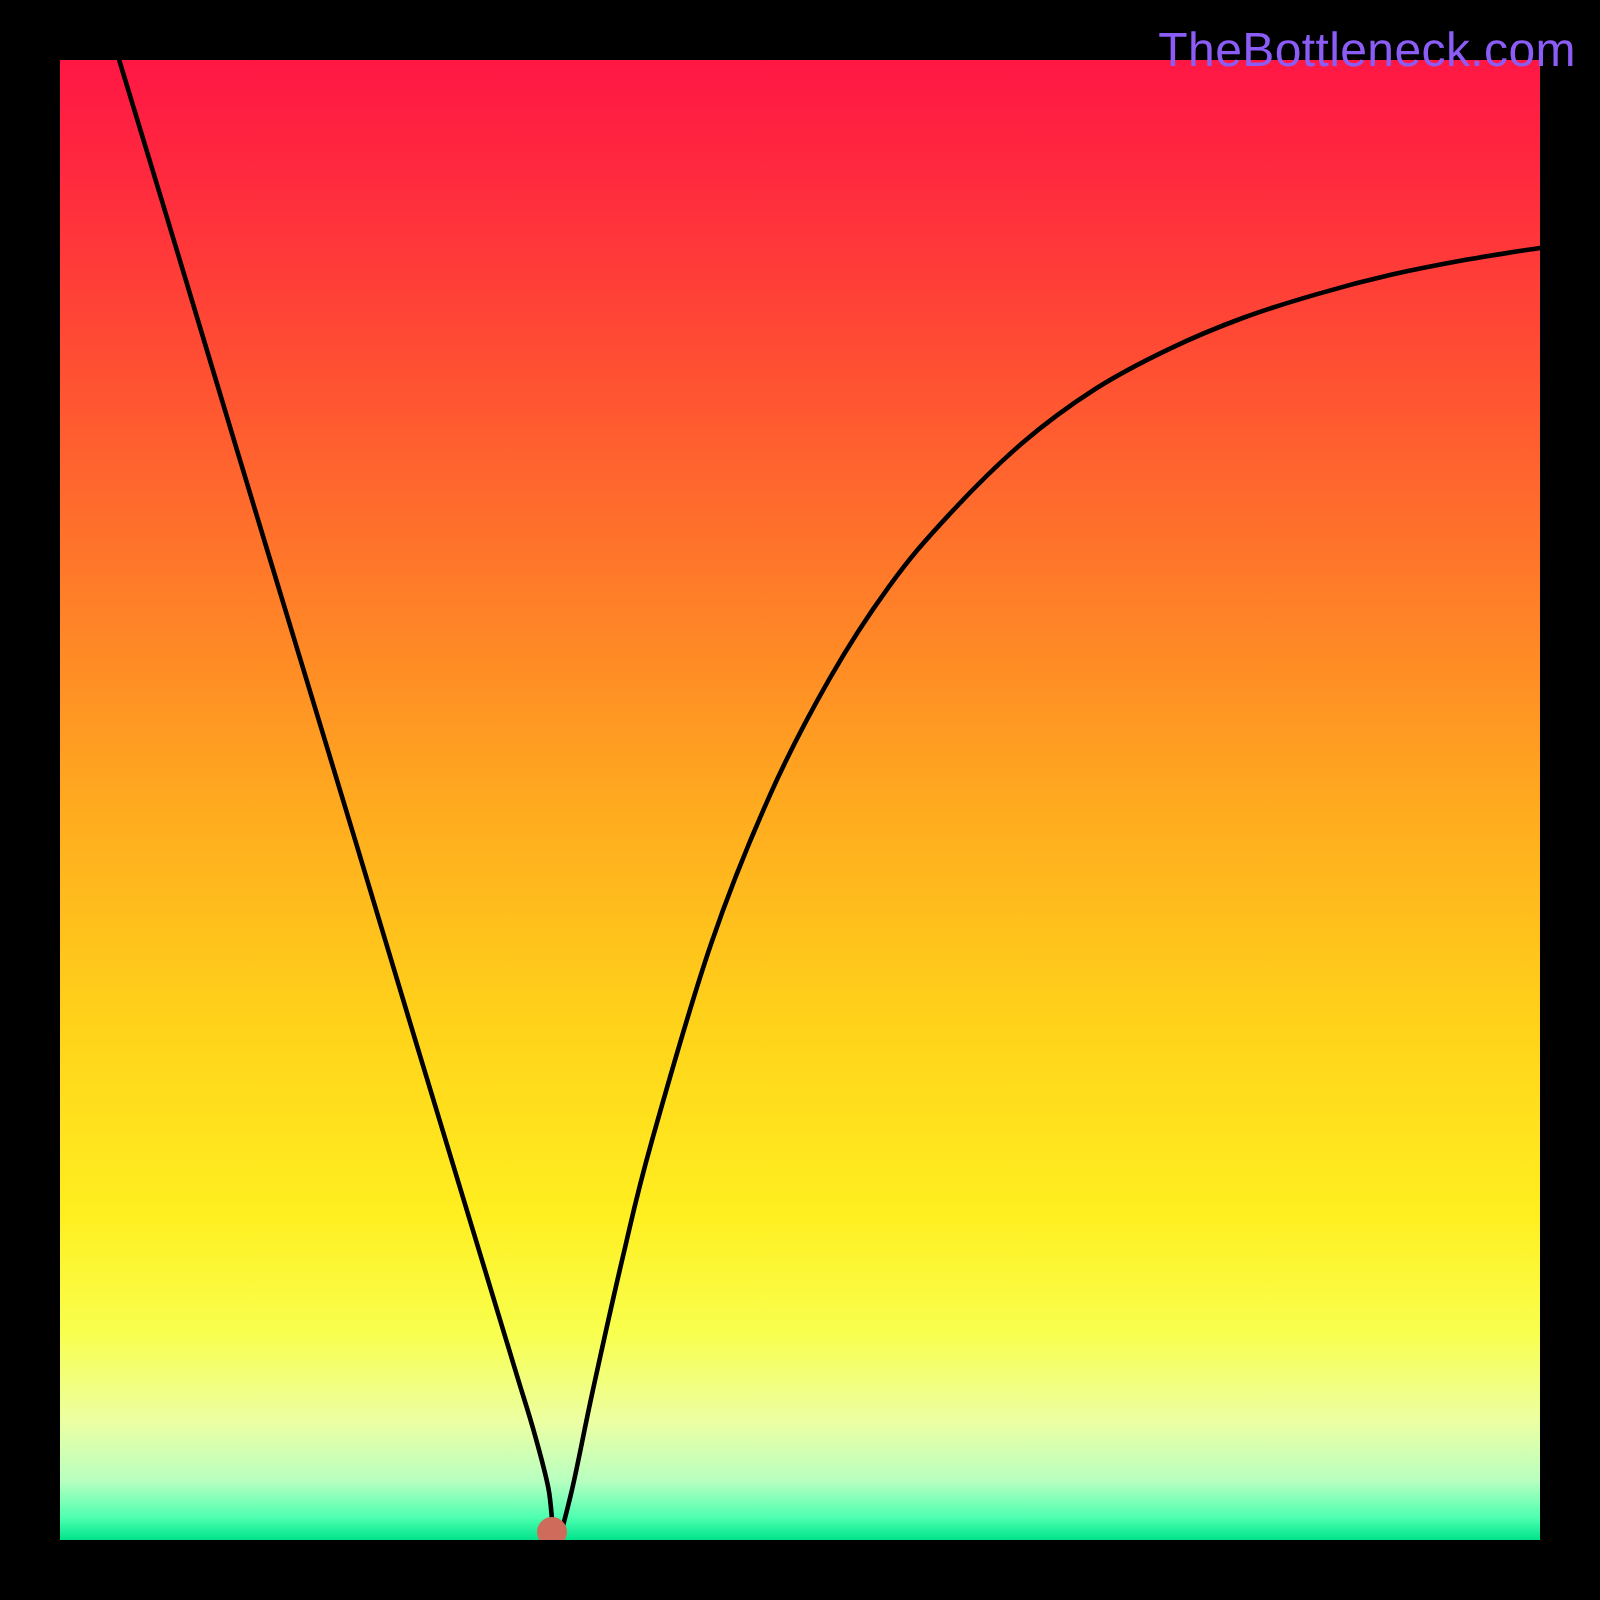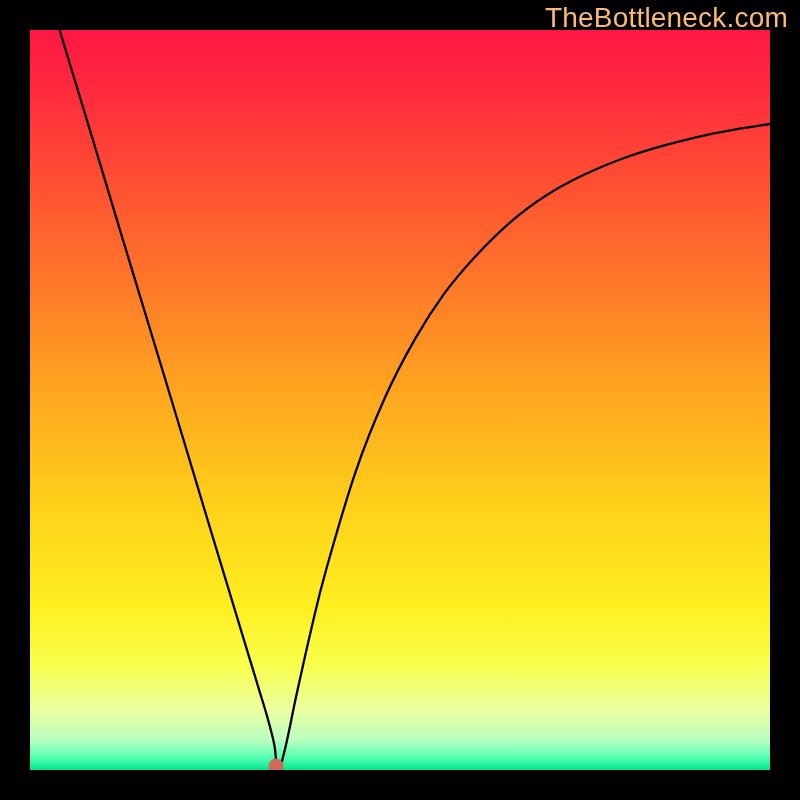--- a/index.html
+++ b/index.html
@@ -14,24 +14,24 @@
   .frame {
     position: absolute;
     top: 0;
     left: 0;
     width: 800px;
     height: 800px;
     background: #000;
   }
   .watermark {
     position: absolute;
-    top: 2px;
+    top: 12px;
     right: 12px;
-    color: #fdba74;
-    font-size: 28px;
+    color: #8b5cf6;
+    font-size: 24px;
     font-weight: 500;
     letter-spacing: 0.2px;
     z-index: 10;
   }
   .plot {
     position: absolute;
     left: 30px;
     top: 30px;
     width: 740px;
     height: 740px;

